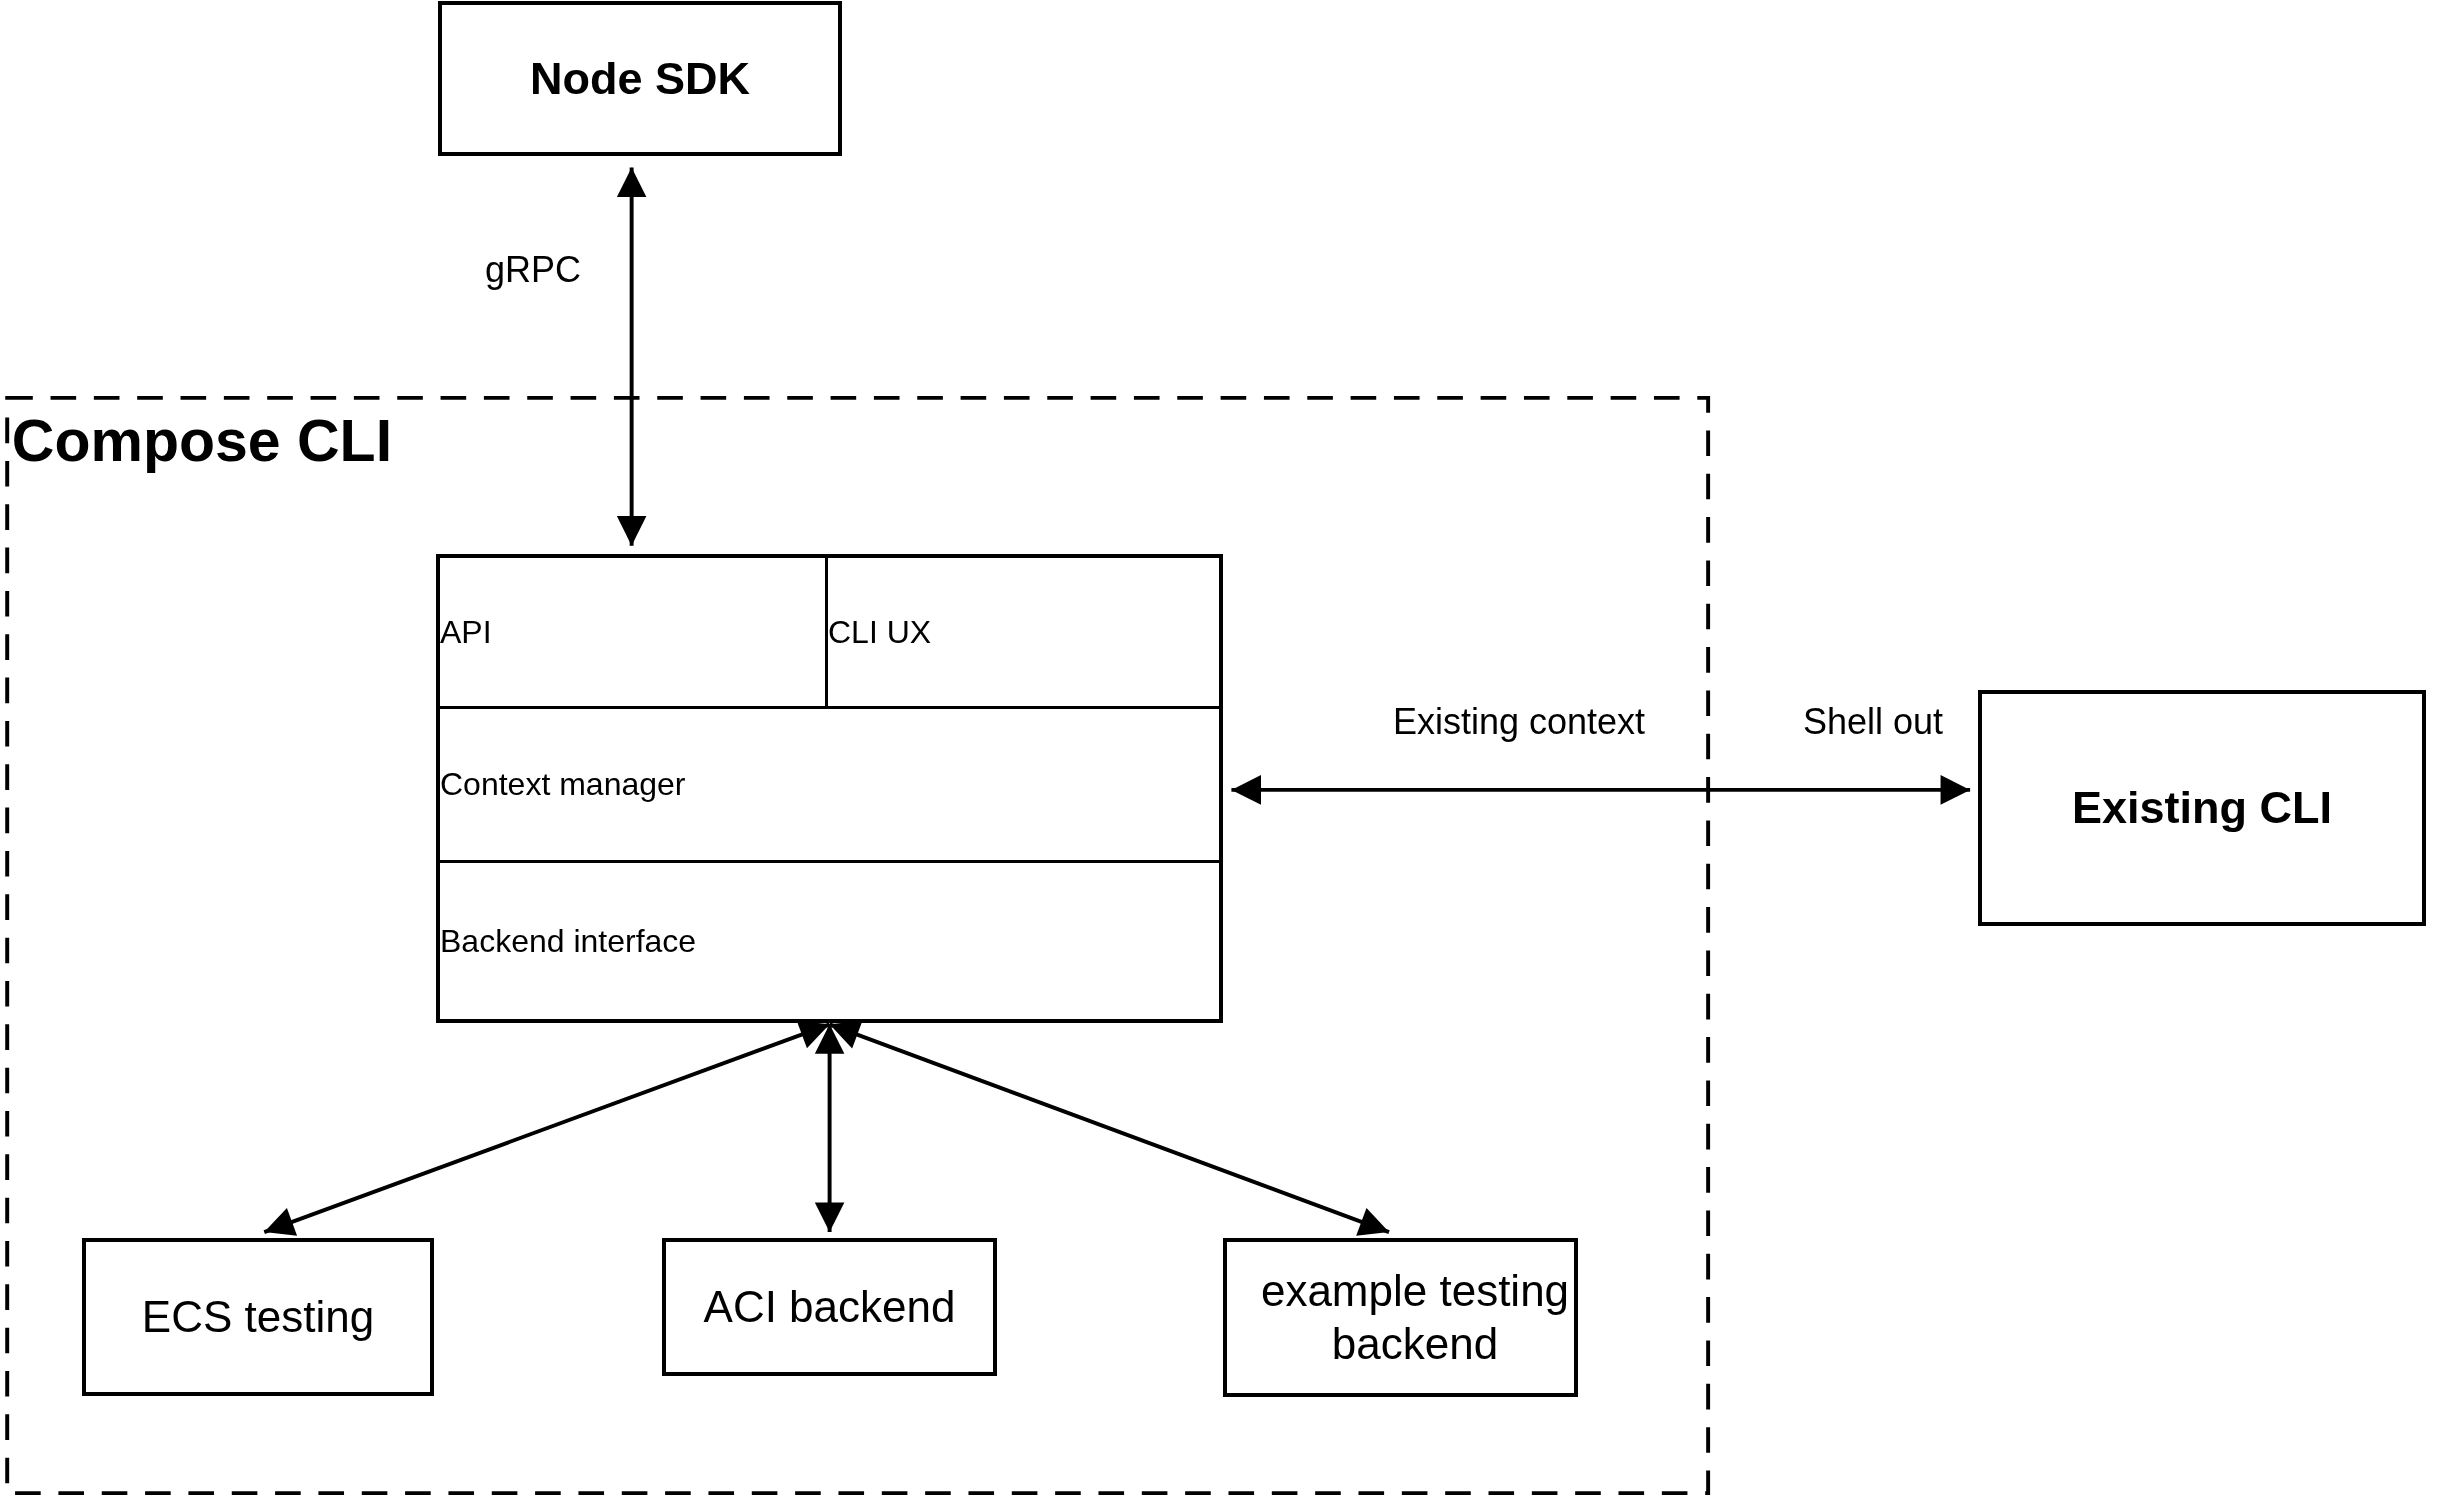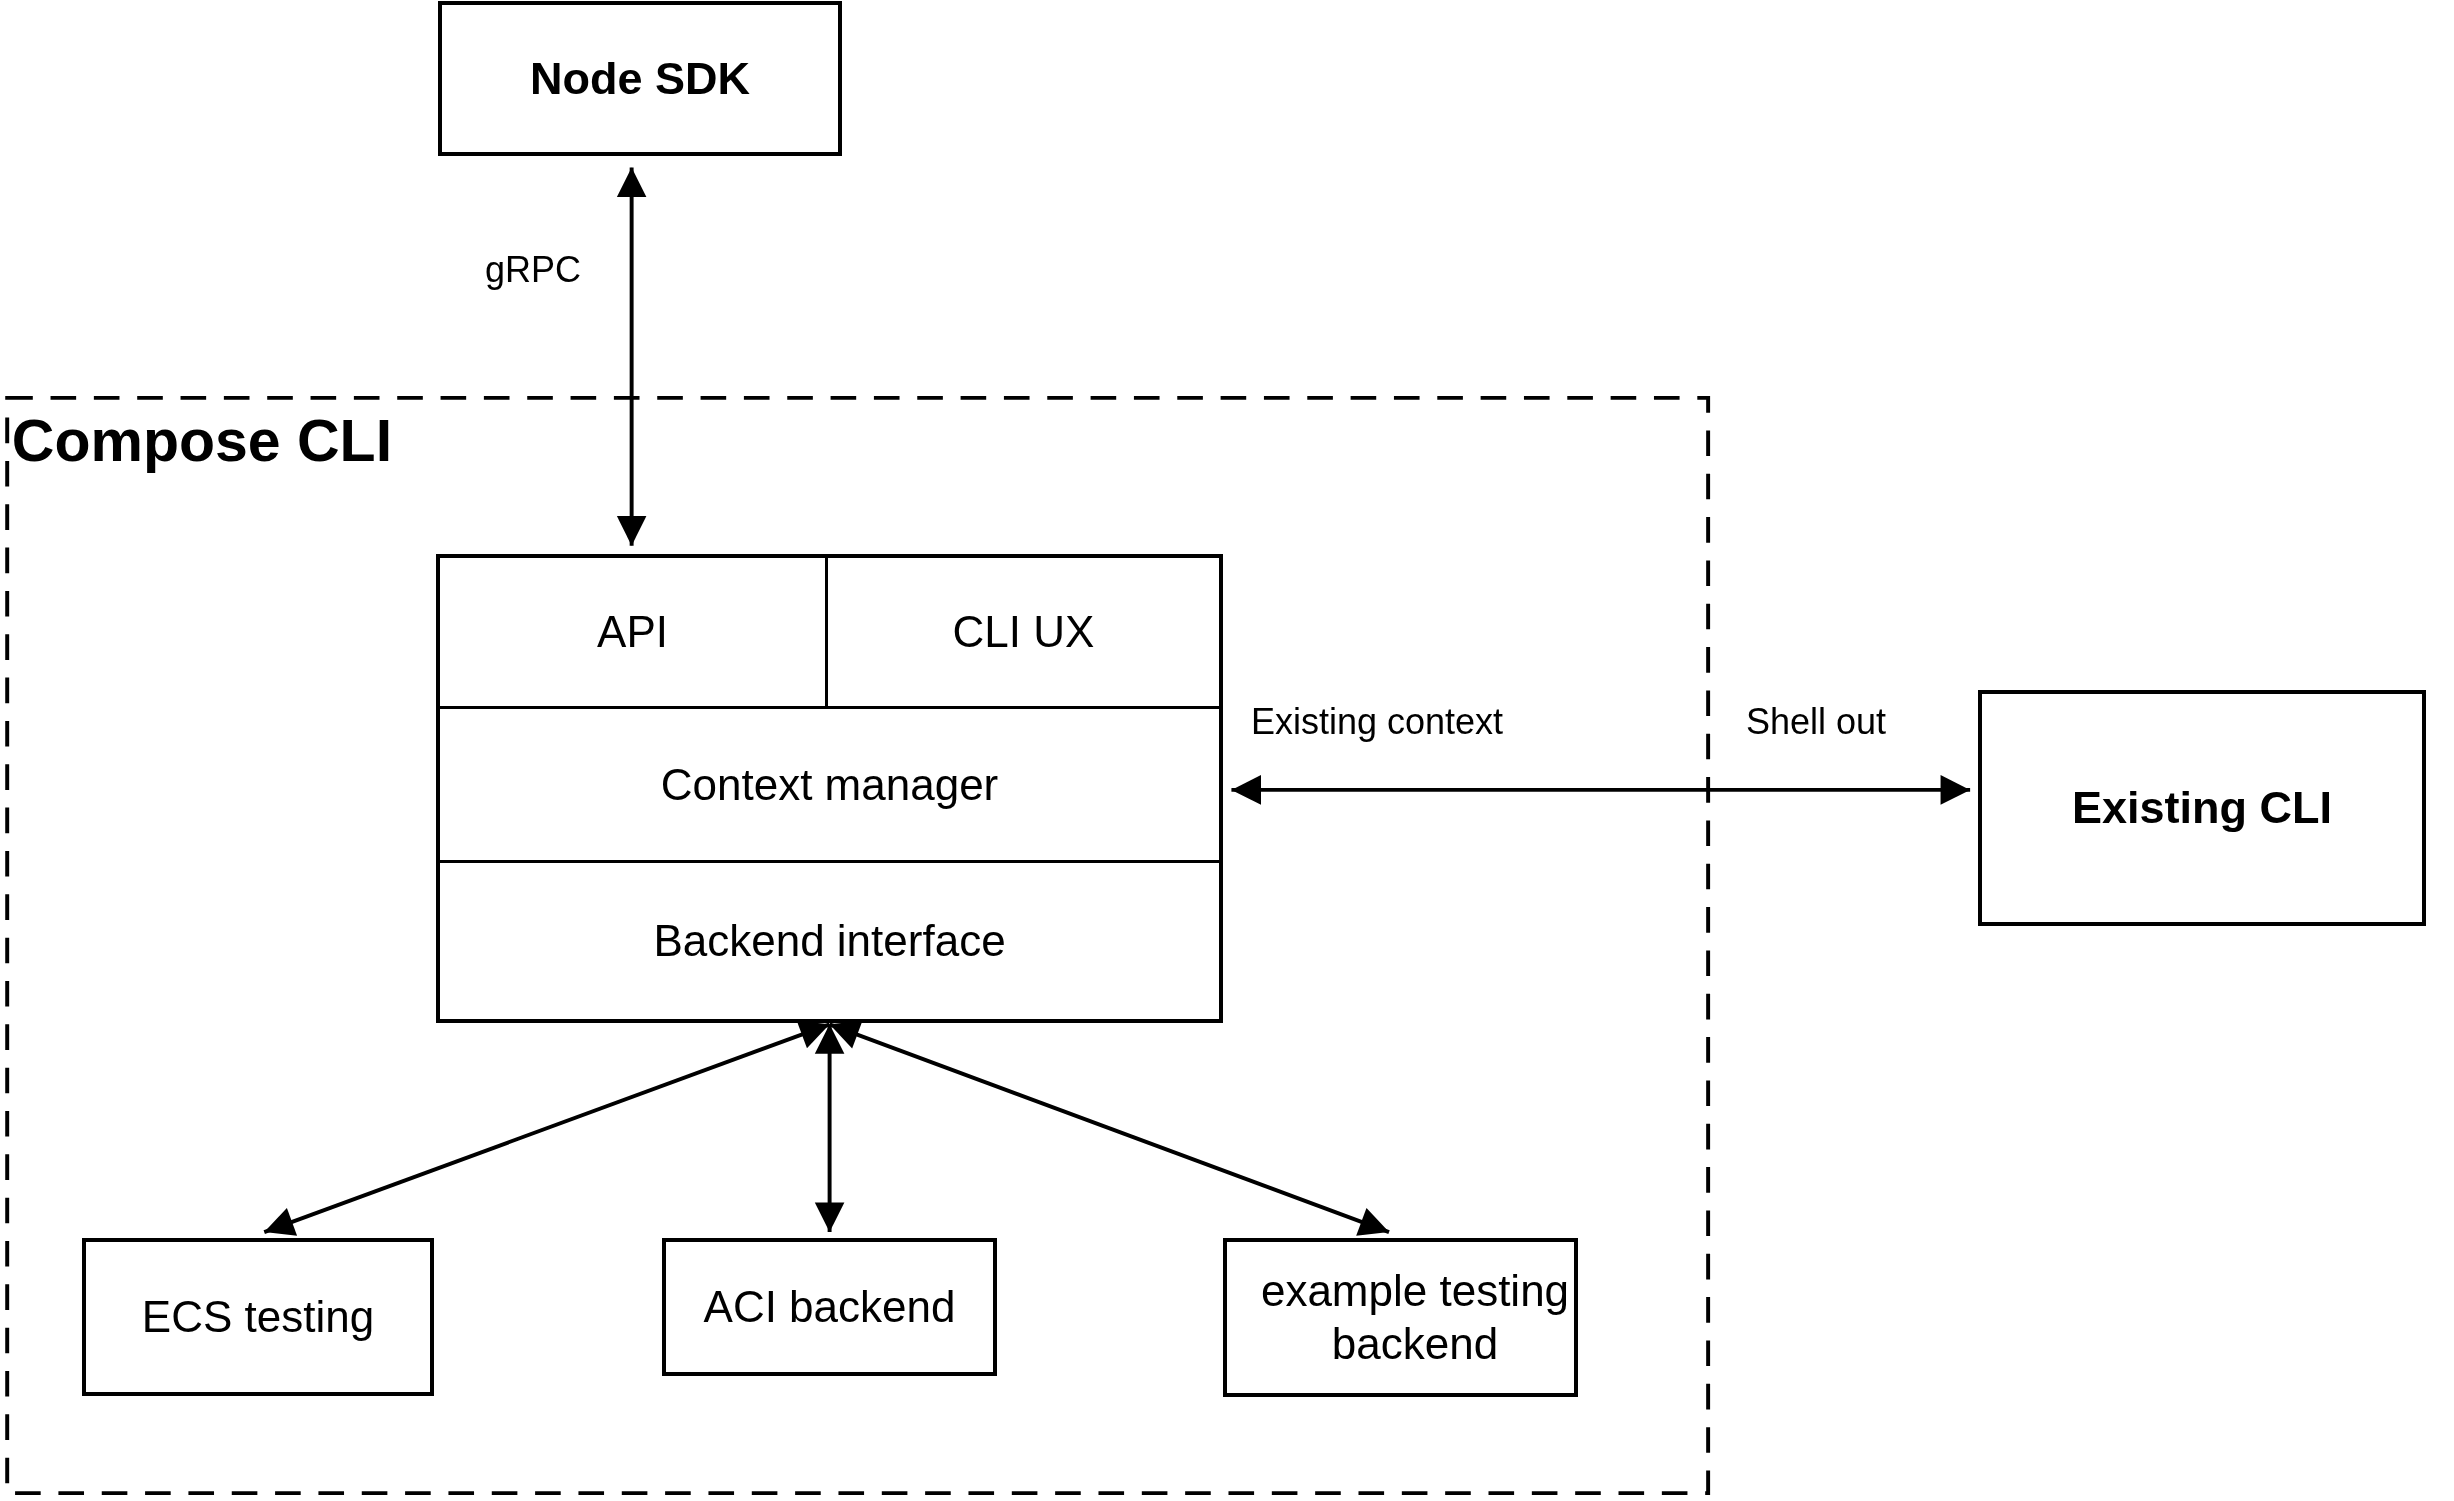--- a/index.html
+++ b/index.html
@@ -28,31 +28,31 @@
     background:#ffffff;
     border:4.9px solid #000000;
     display:flex;flex-direction:column;
   }
   .crow{box-sizing:border-box;display:flex;align-items:stretch;}
   .crow.r1{height:151px;border-bottom:3.9px solid #000000;}
   .crow.r2{height:154px;border-bottom:3.9px solid #000000;}
   .crow.r3{flex:1;}
   .cell{
     box-sizing:border-box;flex:1;
-    display:flex;align-items:center;justify-content:center;
-    font-size:44px;
+    display:flex;align-items:center;justify-content:flex-start;
+    font-size:32px;
   }
   .cell.split-left{flex:0 0 388px;border-right:3.9px solid #000000;}
   .lbl{
     position:absolute;
     font-size:36px;line-height:1.2;
     white-space:nowrap;
   }
   .lbl.bold{font-weight:bold;font-size:59px;}
-  .lbl.centered{text-align:left;}
+  .lbl.centered{text-align:right;}
 </style>
 </head>
 <body>
 
 <div class="canvas">
 
   <svg class="wires" viewBox="0 0 2492 1524" xmlns="http://www.w3.org/2000/svg">
     <defs>
       <marker id="arrow" viewBox="0 0 12 12" refX="11" refY="6" markerWidth="9" markerHeight="9" orient="auto-start-reverse" markerUnits="strokeWidth">
         <path d="M1,1 L11,6 L1,11 Z" fill="#000000"></path>

